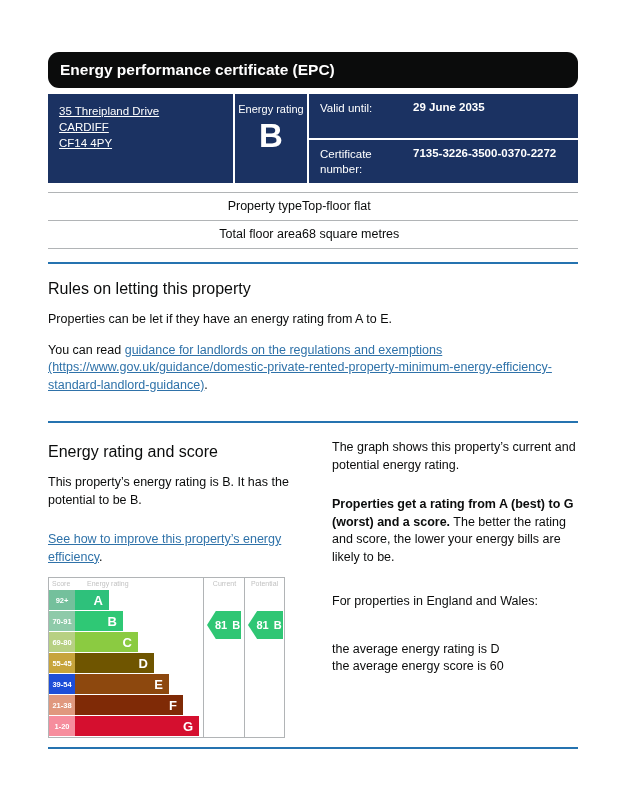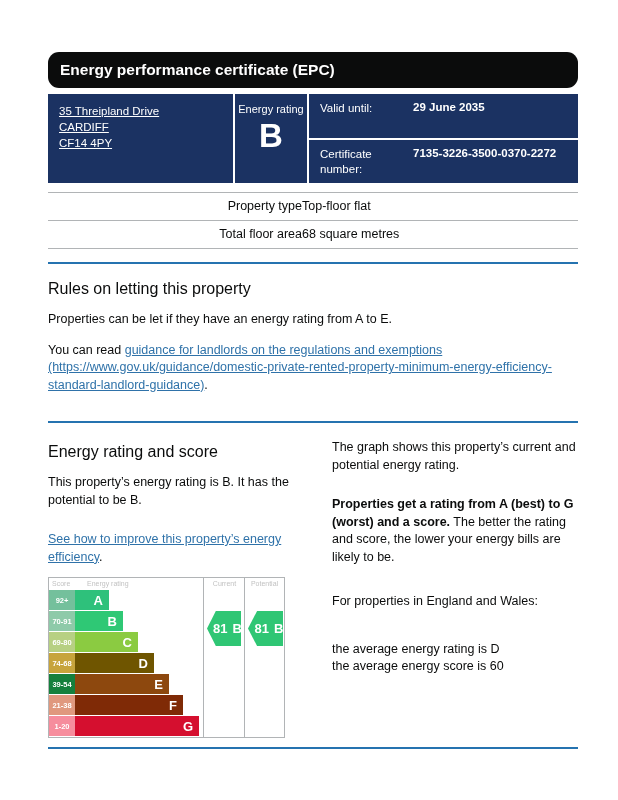--- a/index.html
+++ b/index.html
@@ -73,21 +73,21 @@
   .score-cell {
     width:26px; color:#ffffff; font-size:7.5px; font-weight:bold;
     display:flex; align-items:center; justify-content:center; flex:none;
   }
   .band-area { width:128px; position:relative; flex:none; }
   .band {
     height:100%; color:#ffffff; font-weight:bold; font-size:13px;
     display:flex; align-items:center; justify-content:flex-end; padding-right:6px;
   }
   .rating-tag {
-    position:absolute; height:35px; color:#ffffff; font-size:13px; font-weight:bold;
+    position:absolute; height:28px; color:#ffffff; font-size:11px; font-weight:bold;
     display:flex; align-items:center; justify-content:center; gap:5px; padding-left:7px;
     clip-path:polygon(0 50%, 26% 0, 100% 0, 100% 100%, 26% 100%);
   }
   .tag-current { left:158px; width:34px; }
   .tag-potential { left:199px; width:35px; }
 </style>
 </head>
 <body>
 
 <div class="container">
@@ -163,27 +163,27 @@
                 <div class="band" style="background: rgb(47, 200, 117); width: 48px;">B</div>
               </div>
             </div>
             <div class="chart-row">
               <div class="score-cell" style="background: rgb(183, 208, 131);">69-80</div>
               <div class="band-area">
                 <div class="band" style="background: rgb(139, 203, 65); width: 63px;">C</div>
               </div>
             </div>
             <div class="chart-row">
-              <div class="score-cell" style="background: rgb(199, 164, 60);">74-68</div>
+              <div class="score-cell" style="background: rgb(199, 164, 60);">55-45</div>
               <div class="band-area">
                 <div class="band" style="background: rgb(111, 85, 0); width: 79px;">D</div>
               </div>
             </div>
             <div class="chart-row">
-              <div class="score-cell" style="background: #15803d;">39-54</div>
+              <div class="score-cell" style="background: #1d4ed8;">39-54</div>
               <div class="band-area">
                 <div class="band" style="background: rgb(141, 72, 14); width: 94px;">E</div>
               </div>
             </div>
             <div class="chart-row">
               <div class="score-cell" style="background: rgb(224, 152, 126);">21-38</div>
               <div class="band-area">
                 <div class="band" style="background: rgb(127, 42, 6); width: 108px;">F</div>
               </div>
             </div>

